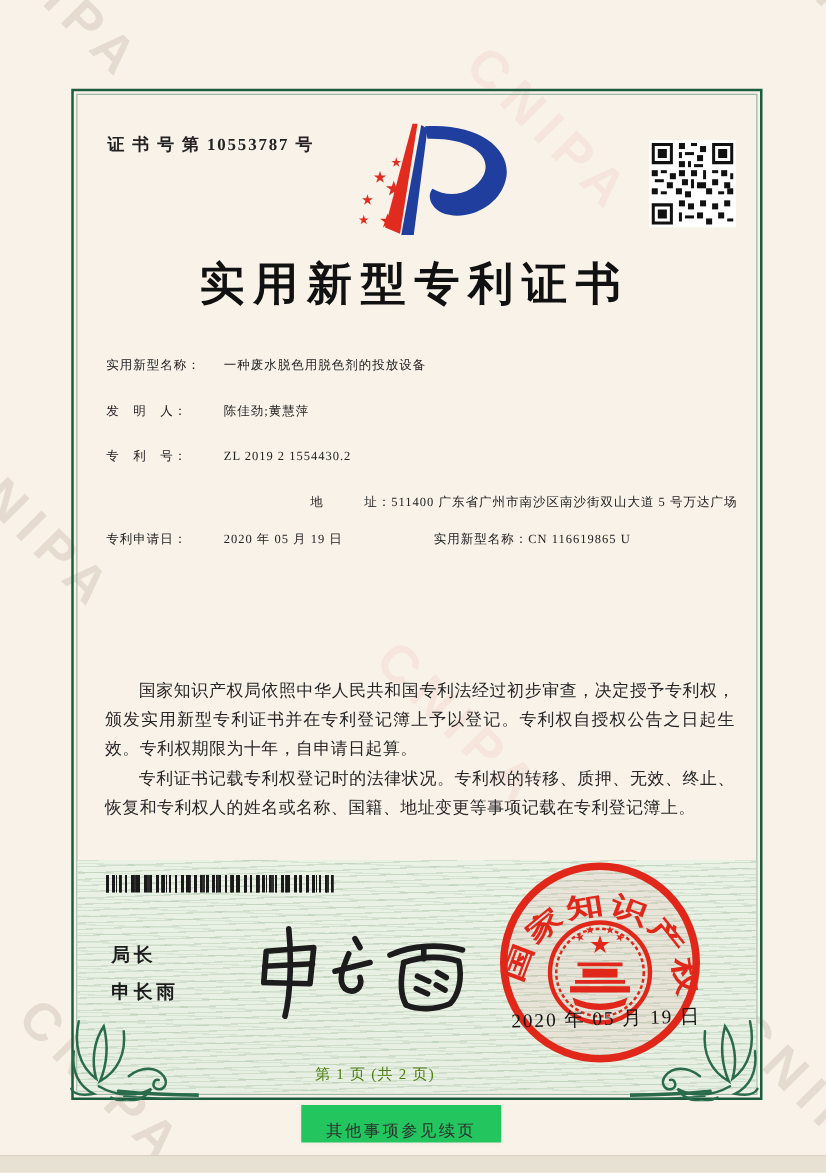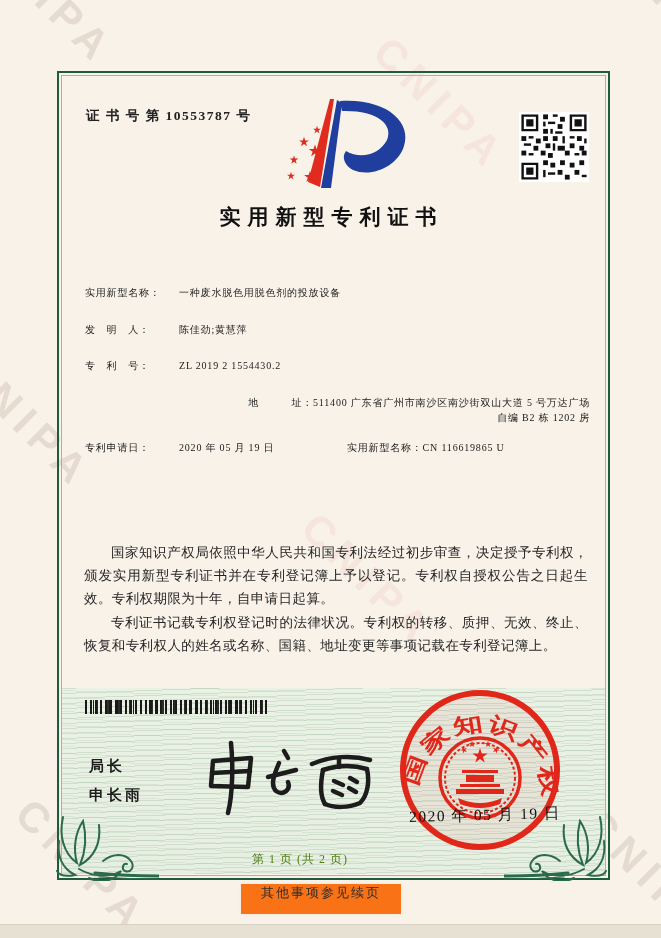--- a/index.html
+++ b/index.html
@@ -27,54 +27,54 @@
   .waveband{position:absolute;left:62px;top:688px;width:543px;height:186px;
     background:
       repeating-linear-gradient(178deg, rgba(116,160,118,0.22) 0 1px, rgba(236,243,232,0) 1px 5px),
       repeating-linear-gradient(182deg, rgba(116,160,118,0.14) 0 1px, rgba(236,243,232,0) 1px 7px),
       linear-gradient(#eaf1e5,#e7efe2);}
   
   .certno{position:absolute;left:86px;top:107px;font-size:13.5px;letter-spacing:1.5px;color:#222;font-weight:bold;}
   .logo{position:absolute;left:258px;top:94px;width:160px;height:104px;}
   .qr{position:absolute;left:519px;top:112px;width:70px;height:70px;}
   .title{position:absolute;left:57px;top:203px;width:549px;text-align:center;
-         font-size:21px;font-weight:600;letter-spacing:7px;color:#111;}
+         font-size:36px;font-weight:600;letter-spacing:7px;color:#111;}
   
   .fields{position:absolute;left:85px;top:286px;width:505px;font-size:10px;letter-spacing:0.8px;color:#222;}
   .frow{position:relative;margin-bottom:23px;line-height:1.35;}
   .flabel{display:inline-block;width:94px;vertical-align:top;white-space:nowrap;}
   .fvalue{display:inline-block;vertical-align:top;}
   .addr2{margin-left:94px;margin-top:2px;}
   .grantrow .pair2{position:absolute;left:262px;top:0;}
   
   .paras{position:absolute;left:84px;top:541px;width:504px;font-size:13.5px;line-height:1.72;
          text-align:justify;letter-spacing:0.4px;color:#262626;}
   .paras p{margin:0;text-indent:2em;}
   
   .barcode{position:absolute;left:85px;top:700px;width:182px;height:14px;
     background:
       repeating-linear-gradient(90deg,#191919 0 2px,transparent 2px 5px),
       repeating-linear-gradient(90deg,#191919 0 1px,transparent 1px 8px),
       repeating-linear-gradient(90deg,rgba(25,25,25,.9) 0 2px,transparent 2px 11px);}
   
-  .director{position:absolute;left:89px;top:752px;font-family:Liberation Serif, serif;
+  .director{position:absolute;left:89px;top:752px;font-family:Liberation Mono, monospace;
             font-weight:bold;font-size:15px;letter-spacing:3px;color:#1d1d1d;line-height:1.9;}
   .signature{position:absolute;left:196px;top:733px;width:190px;height:90px;}
   
   .seal{position:absolute;left:396px;top:686px;width:168px;height:168px;z-index:3;}
   .sealdate{position:absolute;left:399px;top:805px;width:172px;text-align:center;z-index:4;
             font-size:15.5px;letter-spacing:1.5px;color:#141414;transform:rotate(-1.5deg);}
   
   .pageinfo{position:absolute;left:160px;top:851px;width:280px;text-align:center;font-size:12px;
             letter-spacing:1px;color:#4d7c0f;z-index:2;}
   .flourish{position:absolute;width:104px;height:66px;z-index:2;}
   .flourish.bl{left:55px;top:815px;}
   .flourish.br{left:504px;top:815px;transform:scaleX(-1);}
-  .note-strip{position:absolute;left:241px;top:884px;width:160px;height:30px;background:#f97316;
-              box-shadow:0 0 4px rgba(0,0,0,0.05);display:flex;align-items:flex-start;justify-content:center;}
+  .note-strip{position:absolute;left:241px;top:884px;width:160px;height:30px;background:#22c55e;
+              box-shadow:0 0 4px rgba(0,0,0,0.05);display:flex;align-items:flex-end;justify-content:center;}
   .note-strip span{font-size:13px;letter-spacing:2px;color:#2e2e2e;}
 </style>
 </head>
 <body>
 
 <div class="page">
 
   <div class="wm gray wm1">CNIPA</div>
   <div class="wm gray wm2">CNIPA</div>
   <div class="wm gray wm3">CNIPA</div>
@@ -167,21 +167,20 @@
       <span class="flabel">实用新型名称：</span><span class="fvalue">一种废水脱色用脱色剂的投放设备</span>
     </div>
     <div class="frow">
       <span class="flabel">发　明　人：</span><span class="fvalue">陈佳劲;黄慧萍</span>
     </div>
     <div class="frow">
       <span class="flabel">专　利　号：</span><span class="fvalue">ZL 2019 2 1554430.2</span>
     </div>
     <div class="frow" style="margin-bottom:16px;text-align:right;">
       <span class="flabel">地　　　址：</span><span class="fvalue">511400 广东省广州市南沙区南沙街双山大道 5 号万达广场</span>
-      <div class="addr2">自编 B2 栋 1202 房</div>
     </div>
     <div class="frow grantrow">
       <span class="flabel">专利申请日：</span><span class="fvalue">2020 年 05 月 19 日</span>
       <span class="pair2">
         <span>实用新型名称：</span><span>CN 116619865 U</span>
       </span>
     </div>
   </div>
 
   <div class="paras">

